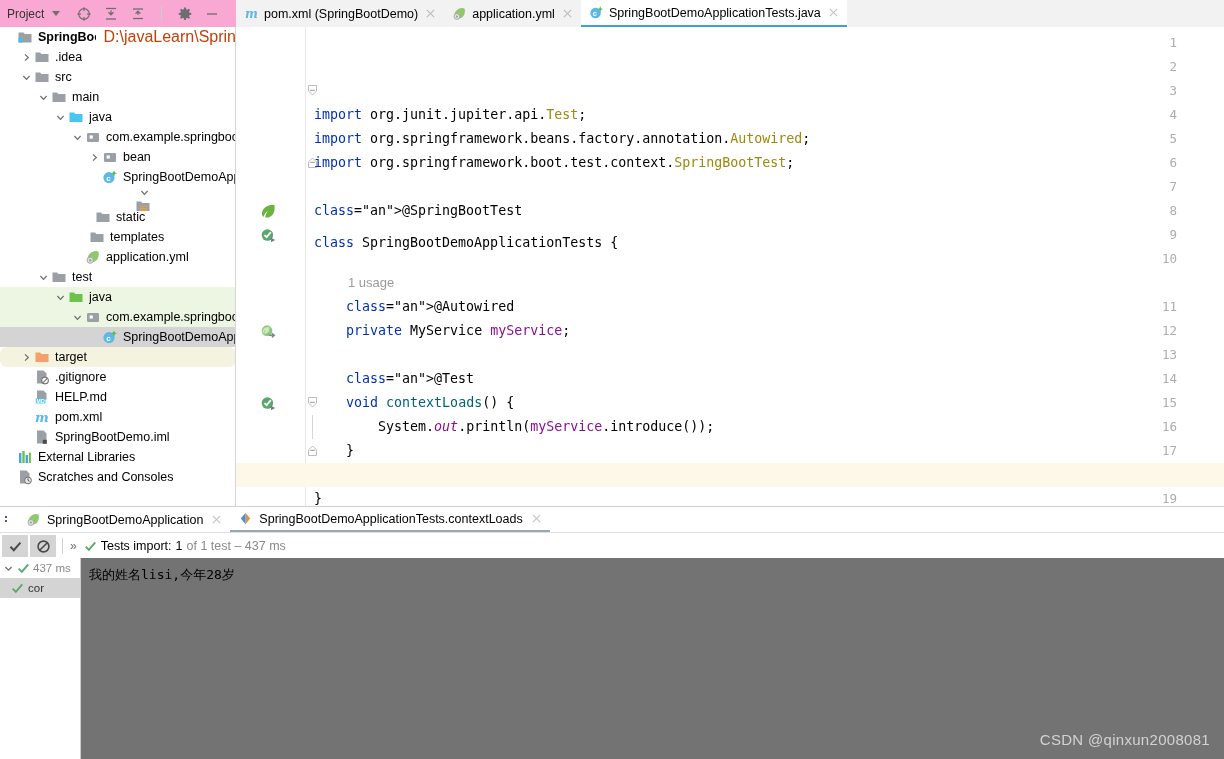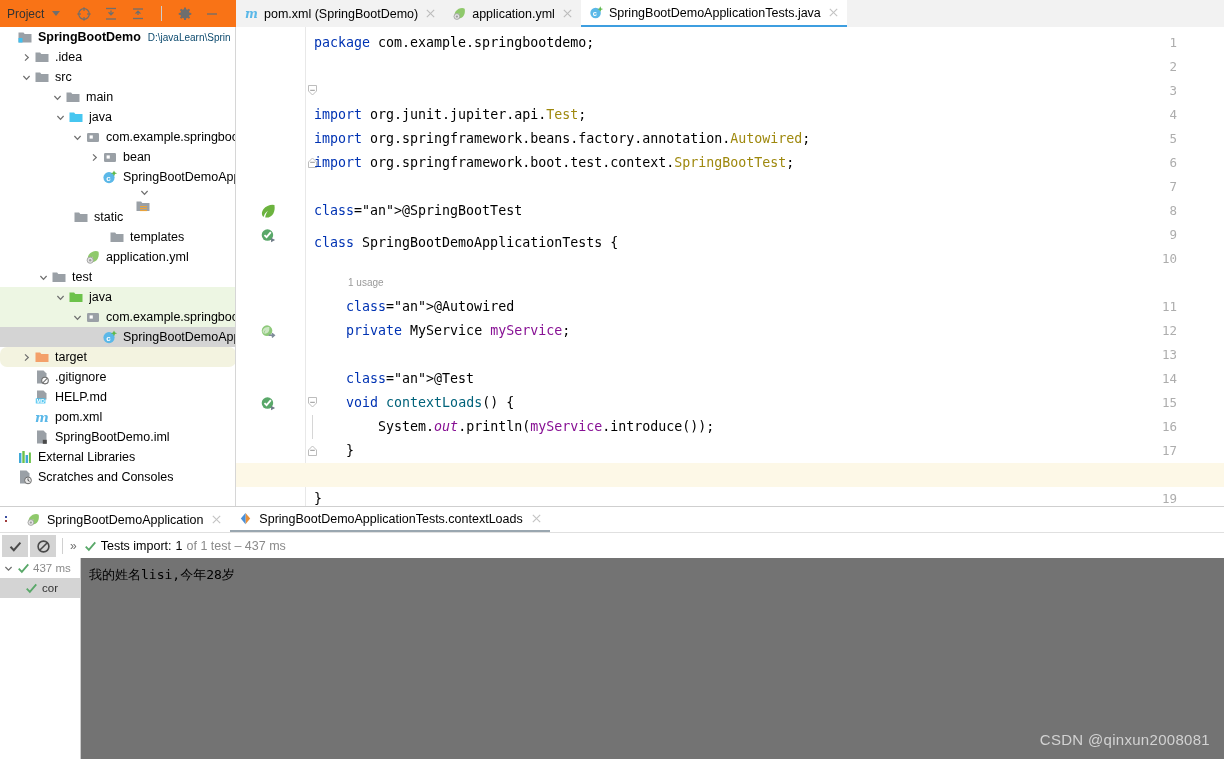--- a/index.html
+++ b/index.html
@@ -14,21 +14,21 @@
   #app {
     position: relative;
     width: 1224px; height: 759px;
     background: #ffffff;
   }
 
   
   .topbar {
     position: absolute; left: 0; top: 0;
     width: 236px; height: 27px;
-    background: #f97316;
+    background: #f9a8d4;
     border-bottom: 1px solid #d6d6d6;
     display: flex; align-items: center;
   }
   .proj-label {
     margin-left: 7px;
     font-size: 12px;
     color: #333333;
   }
   .chev-small {
     margin-left: 8px;
@@ -85,21 +85,21 @@
     white-space: nowrap;
     font-size: 12.5px;
     color: #000;
     position: relative;
   }
   .trow .arrow {
     width: 11px; height: 11px; flex: 0 0 auto; margin-right: 2px;
   }
   .trow .ficon { width: 16px; height: 16px; flex: 0 0 auto; margin-right: 5px; }
   .trow .tlabel { overflow: hidden; }
-  .trow .tpath { color: #0c4a6e; margin-left: 7px; font-size: 10px; }
+  .trow .tpath { color: #c2410c; margin-left: 7px; font-size: 16px; }
   .trow.srcgreen { background: #edf6e3; }
   .trow.srcyellowish { background: #f3f3e0; border-radius: 7px; }
   .trow.selected { background: #d4d4d4; }
   .trow.bold .tlabel { font-weight: bold; }
 
   
   .tree-sb {
     position: absolute; right: 0; top: 27px;
     width: 7px; height: 479px;
     background: transparent;
@@ -163,21 +163,21 @@
     background: #fdf8e7;
   }
   .k  { color: #0033b3; }      
   .an { color: #9e880d; }      
   .fl { color: #871094; }      
   .it { color: #871094; font-style: italic; }      
   .usage {
     position: absolute; left: 0;
     height: 24px; line-height: 24px;
     font-family: "Liberation Sans", sans-serif;
-    font-size: 10px;
+    font-size: 13px;
     color: #9a9a9a;
     white-space: pre;
   }
   .foldbar {
     position: absolute;
     width: 1px; background: #d6d6d6;
   }
 
   
   .bottom {
@@ -355,21 +355,21 @@
       </div>
       <div class="trow" style="padding-left: 21px;">
         <svg viewBox="0 0 11 11" class="arrow">
           <path d="M2.4 4 L5.5 7.3 L8.6 4" fill="none" stroke="#6e6e6e" stroke-width="1.2"></path>
         </svg>
         <svg viewBox="0 0 16 16" class="ficon">
           <path d="M1.5 3.5h4.6l1.2 1.5h7.2v8h-13z" fill="#9aa0a6"></path>
         </svg>
         <span class="tlabel">src</span>
       </div>
-      <div class="trow" style="padding-left: 52px;">
+      <div class="trow" style="padding-left: 38px;">
         <svg viewBox="0 0 11 11" class="arrow">
           <path d="M2.4 4 L5.5 7.3 L8.6 4" fill="none" stroke="#6e6e6e" stroke-width="1.2"></path>
         </svg>
         <svg viewBox="0 0 16 16" class="ficon">
           <path d="M1.5 3.5h4.6l1.2 1.5h7.2v8h-13z" fill="#9aa0a6"></path>
         </svg>
         <span class="tlabel">main</span>
       </div>
       <div class="trow" style="padding-left: 55px;">
         <svg viewBox="0 0 11 11" class="arrow">
@@ -414,28 +414,28 @@
           <path d="M2.4 4 L5.5 7.3 L8.6 4" fill="none" stroke="#6e6e6e" stroke-width="1.2"></path>
         </svg>
         <svg viewBox="0 0 16 16" class="ficon">
           <path d="M1.5 3.5h4.6l1.2 1.5h7.2v8h-13z" fill="#9aa0a6"></path>
           <rect x="5" y="8" width="7" height="1.1" fill="#e8a33d"></rect>
           <rect x="5" y="10" width="7" height="1.1" fill="#e8a33d"></rect>
           <rect x="5" y="12" width="7" height="1.1" fill="#e8a33d"></rect>
         </svg>
         <span class="tlabel">resources</span>
       </div>
-      <div class="trow" style="padding-left: 60px;">
+      <div class="trow" style="padding-left: 82px;">
         <span class="arrow"></span>
         <svg viewBox="0 0 16 16" class="ficon">
           <path d="M1.5 3.5h4.6l1.2 1.5h7.2v8h-13z" fill="#9aa0a6"></path>
         </svg>
         <span class="tlabel">static</span>
       </div>
-      <div class="trow" style="padding-left: 96px;">
+      <div class="trow" style="padding-left: 76px;">
         <span class="arrow"></span>
         <svg viewBox="0 0 16 16" class="ficon">
           <path d="M1.5 3.5h4.6l1.2 1.5h7.2v8h-13z" fill="#9aa0a6"></path>
         </svg>
         <span class="tlabel">templates</span>
       </div>
       <div class="trow" style="padding-left: 72px;">
         <span class="arrow"></span>
         <svg viewBox="0 0 16 16" class="ficon">
           <path d="M13.5 2.8C11 1.2 6.3 2.5 4 5.6c-2 2.7-1.4 5.8.5 7 .5-2.3 1.8-4 3.6-5.2-1.2 1.6-2.2 3.6-2.4 5.8 2.6.6 5.6-.8 7-3.4 1.2-2.2 1.3-5 .8-7z" fill="#8fc96b"></path>
@@ -603,21 +603,20 @@
             <line x1="3.2" y1="5.3" x2="7.8" y2="5.3" stroke="#8a8a8a" stroke-width="0.9"></line>
           </svg></div>
         <div class="fold" style="top: 418px;"><svg viewBox="0 0 11 11" width="11" height="11">
             <path d="M1.5 10.5 H9.5 V5 L5.5 1 L1.5 5 Z" fill="#ffffff" stroke="#b6b6b6" stroke-width="0.9"></path>
             <line x1="3.2" y1="5.3" x2="7.8" y2="5.3" stroke="#8a8a8a" stroke-width="0.9"></line>
           </svg></div>
         <div class="foldbar" style="left: 76px; top: 388px; height: 24px;"></div>
       </div>
     <div class="hl-row" style="top: 436px; left: 0px;"></div>
       <div class="codearea" id="code-host">
-        <div class="cline" style="top: 4px;"><span class="k">package</span> com.example.springbootdemo;</div>
         <div class="cline" style="top: 28px;"></div>
         <div class="cline" style="top: 76px;"><span class="k">import</span> org.junit.jupiter.api.<span class="an">Test</span>;</div>
         <div class="cline" style="top: 100px;"><span class="k">import</span> org.springframework.beans.factory.annotation.<span class="an">Autowired</span>;</div>
         <div class="cline" style="top: 124px;"><span class="k">import</span> org.springframework.boot.test.context.<span class="an">SpringBootTest</span>;</div>
         <div class="cline" style="top: 148px;"></div>
         <div class="cline" style="top: 172px;"><span <span="" class="k">class</span>="an"&gt;@SpringBootTest</div>
         <div class="cline" style="top: 204px;"><span class="k">class</span> SpringBootDemoApplicationTests {</div>
         <div class="cline" style="top: 220px;"></div>
         <div class="cline" style="top: 268px;">    <span <span="" class="k">class</span>="an"&gt;@Autowired</div>
         <div class="cline" style="top: 292px;">    <span class="k">private</span> MyService <span class="fl">myService</span>;</div>
@@ -695,21 +694,21 @@
     <div class="test-tree">
       <div class="ttrow">
         <svg width="11" height="11" viewBox="0 0 11 11" style="margin-right:3px">
           <path d="M2.4 4 L5.5 7.2 L8.6 4" fill="none" stroke="#6e6e6e" stroke-width="1.2"></path>
         </svg>
         <svg width="13" height="13" viewBox="0 0 15 15" style="margin-right:3px">
           <path d="M2 7.6 L5.6 11.3 L13 2.8" fill="none" stroke="#59a869" stroke-width="2.1"></path>
         </svg>
         <span style="color:#8a8a8a">437 ms</span>
       </div>
-      <div class="ttrow sel" style="padding-left:25px">
+      <div class="ttrow sel" style="padding-left:11px">
         <svg width="13" height="13" viewBox="0 0 15 15" style="margin-right:4px">
           <path d="M2 7.6 L5.6 11.3 L13 2.8" fill="none" stroke="#59a869" stroke-width="2.1"></path>
         </svg>
         <span>cor</span>
       </div>
     </div>
 
     <div class="console">
       <div class="console-line">我的姓名lisi,今年28岁</div>
     </div>

